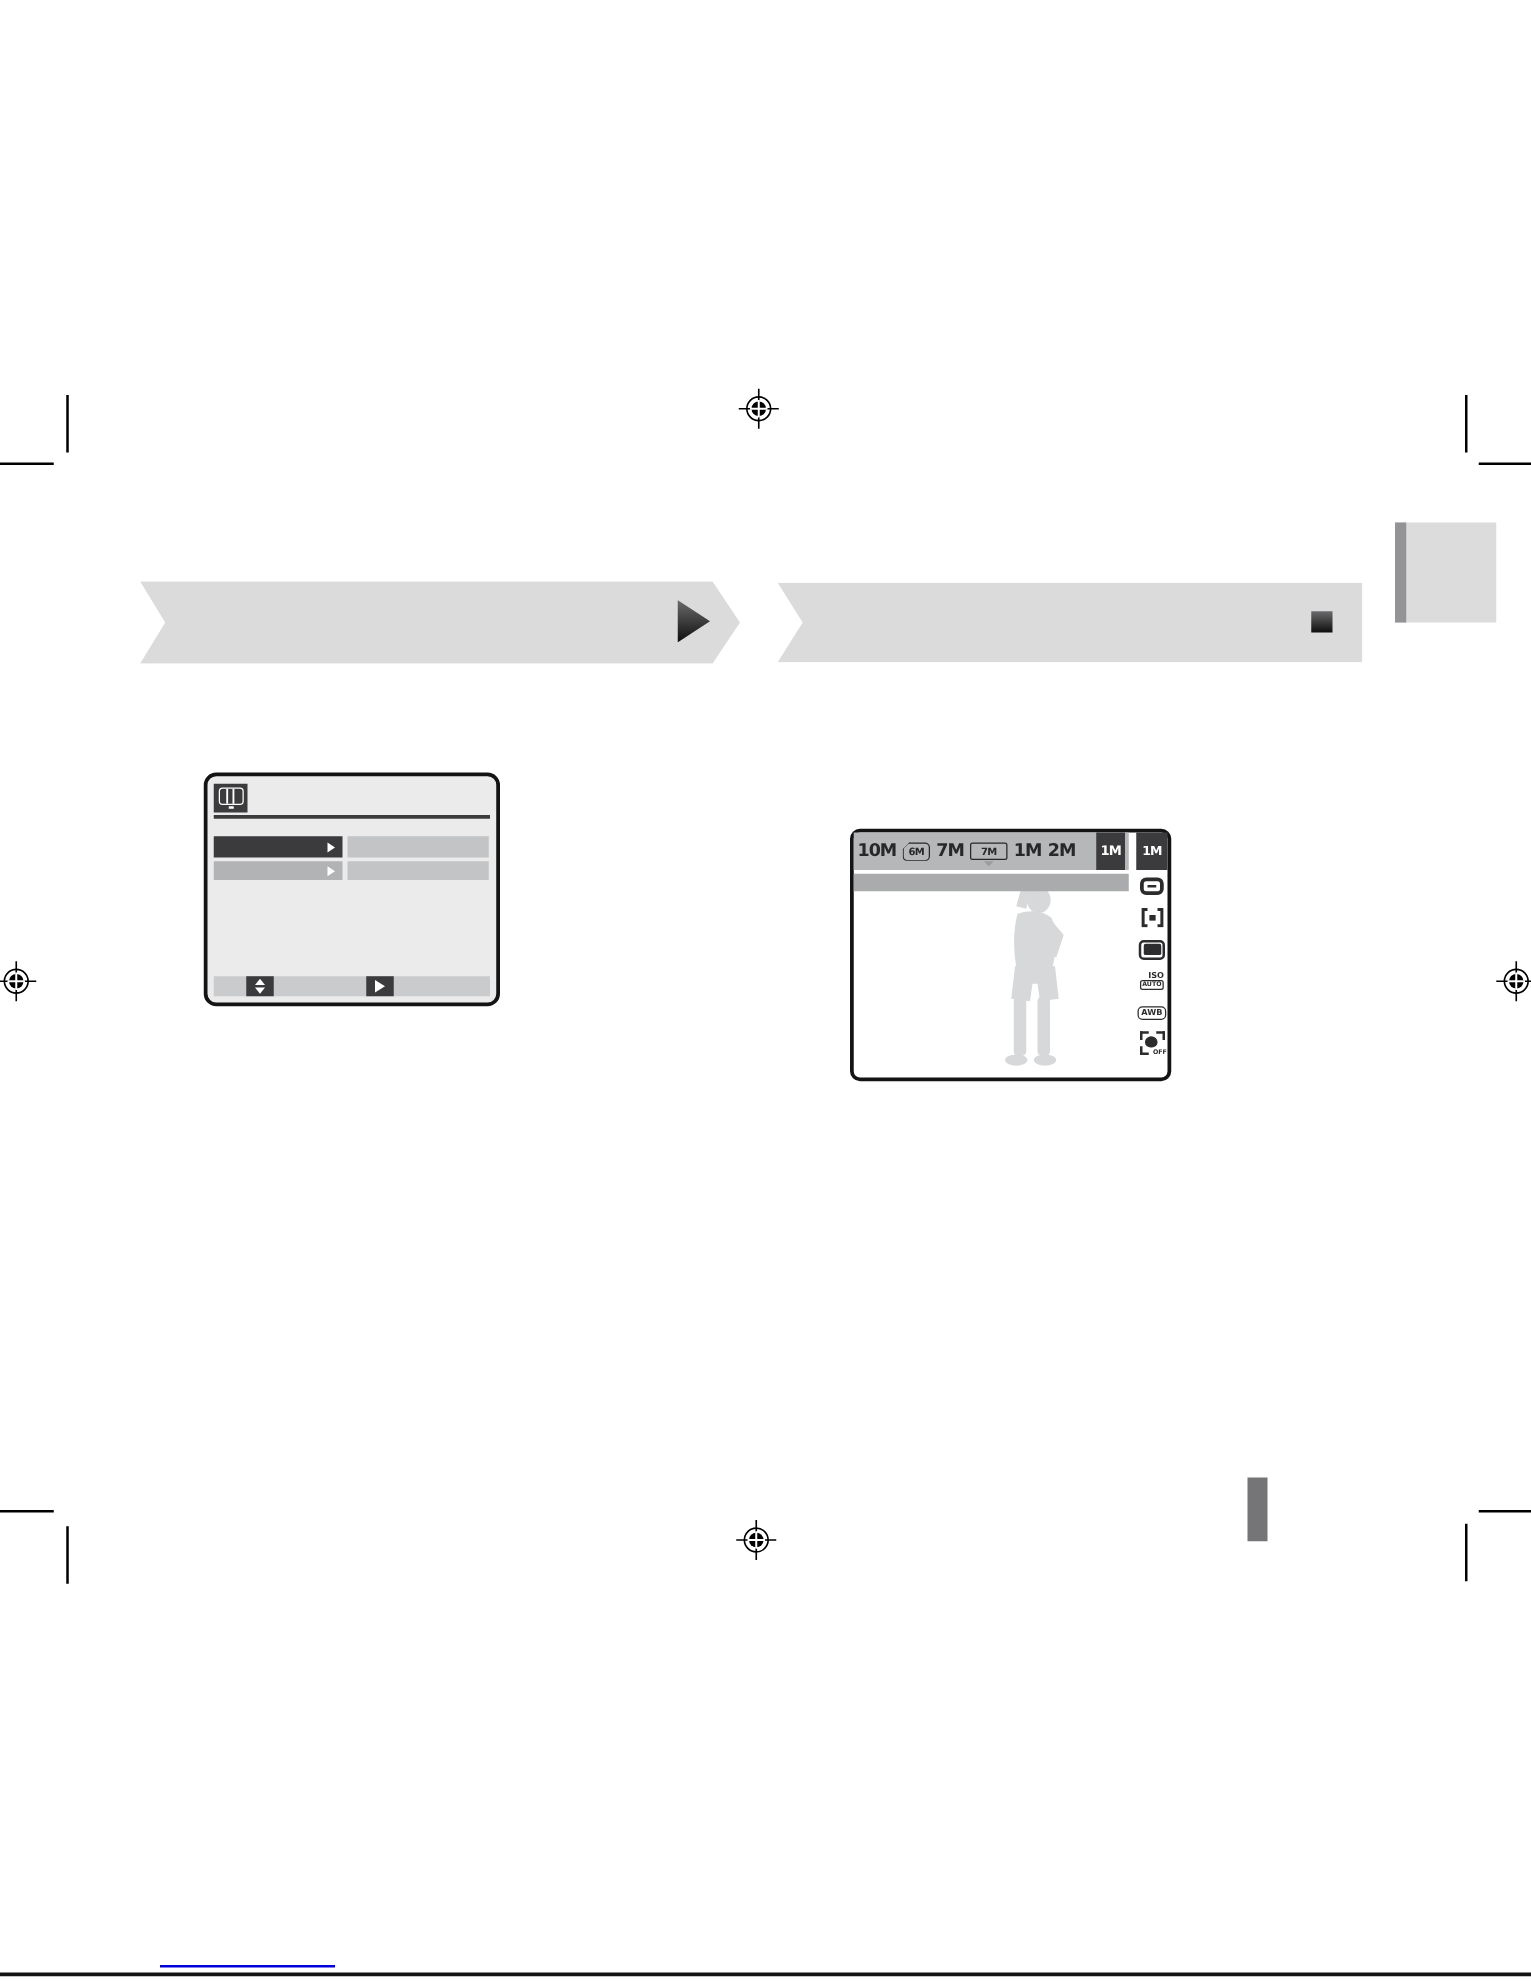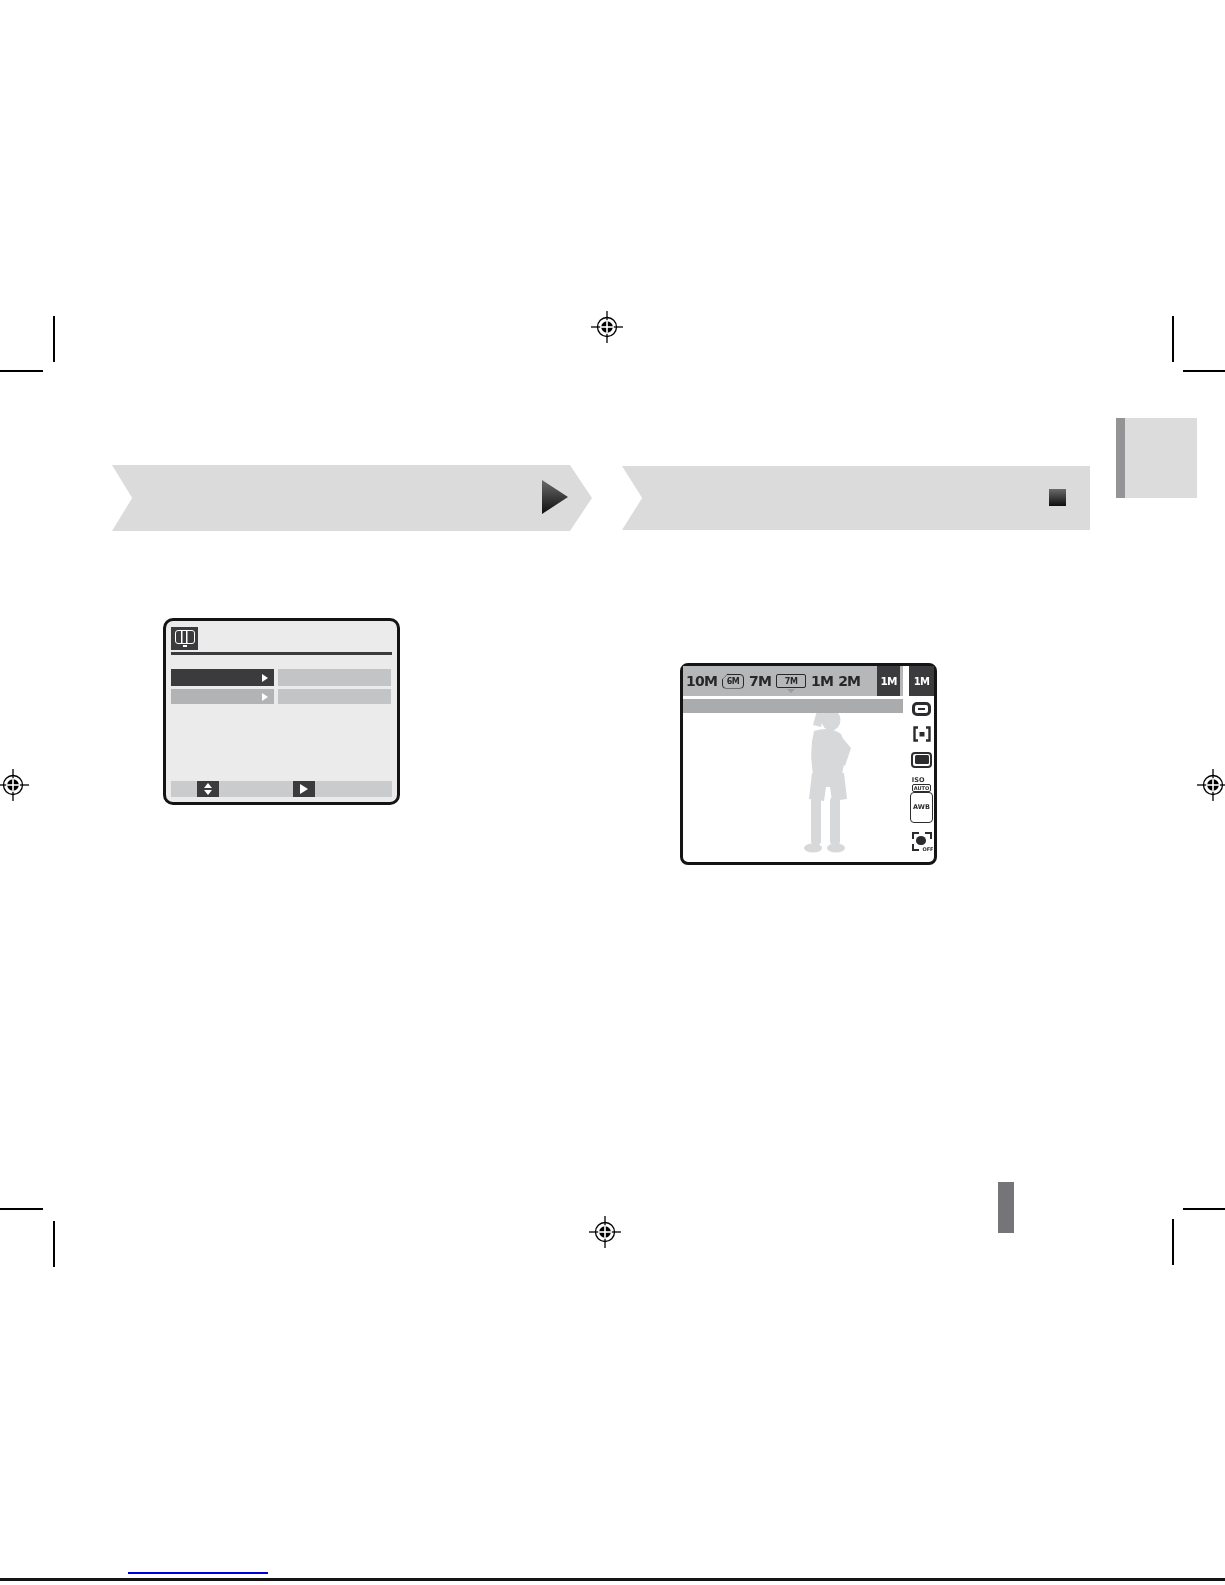--- a/index.html
+++ b/index.html
@@ -70,26 +70,26 @@
   .lcd-sidebar{position:absolute;right:0;top:0;width:25px;height:100%;display:flex;
     flex-direction:column;align-items:center}
   .sb-sel{width:100%;height:30px;background:#3b3b3d;color:#fff;display:flex;align-items:center;
     justify-content:center;font-size:10px;font-weight:800;letter-spacing:-0.8px;flex:0 0 auto}
   .sb-quality{margin-top:6px;width:13px;height:8px;border:3.2px solid #2c2c2e;border-radius:5px;
     background:#fff;display:flex;align-items:center;justify-content:center}
   .sb-quality i{width:7px;height:2.5px;background:#2c2c2e}
   .sb-display{margin-top:10px;width:14px;height:9px;border:2.6px solid #2c2c2e;border-radius:4px;
     padding:1.4px;box-sizing:content-box}
   .sb-display i{display:block;width:100%;height:100%;background:#2c2c2e;border-radius:1.5px}
-  .sb-iso{margin-top:9px;display:flex;flex-direction:column;align-items:flex-start}
+  .sb-iso{margin-top:9px;display:flex;flex-direction:column;align-items:flex-end}
   .sb-iso .iso1{font-size:6.5px;font-weight:800;color:#2c2c2e;line-height:7px}
   .sb-iso .iso2{font-size:5px;font-weight:800;color:#2c2c2e;border:1.6px solid #2c2c2e;
     border-radius:2px;padding:0 1px;line-height:6px}
-  .sb-awb{margin-top:0;font-size:6.5px;font-weight:800;color:#2c2c2e;border:1.8px solid #2c2c2e;
-    border-radius:4px;padding:11px 2px;line-height:7px}
+  .sb-awb{margin-top:13px;font-size:6.5px;font-weight:800;color:#2c2c2e;border:1.8px solid #2c2c2e;
+    border-radius:4px;padding:1px 2px;line-height:7px}
   .sb-face{margin-top:9px;position:relative;width:20px;height:19px}
   .sb-face .c{position:absolute;width:5px;height:5px}
   .sb-face .tl{left:0;top:0;border-left:2px solid #2c2c2e;border-top:2px solid #2c2c2e}
   .sb-face .tr{right:0;top:0;border-right:2px solid #2c2c2e;border-top:2px solid #2c2c2e}
   .sb-face .bl{left:0;bottom:0;border-left:2px solid #2c2c2e;border-bottom:2px solid #2c2c2e}
   .sb-face .blob{position:absolute;left:4px;top:4px;width:10px;height:9px;background:#2c2c2e;
     border-radius:50% 50% 45% 45%}
   .sb-face .off{position:absolute;right:-2px;bottom:-1px;font-size:5px;font-weight:800;color:#2c2c2e}
   
   .page-marker{left:998px;top:1182px;width:16px;height:51px;background:#757577}

